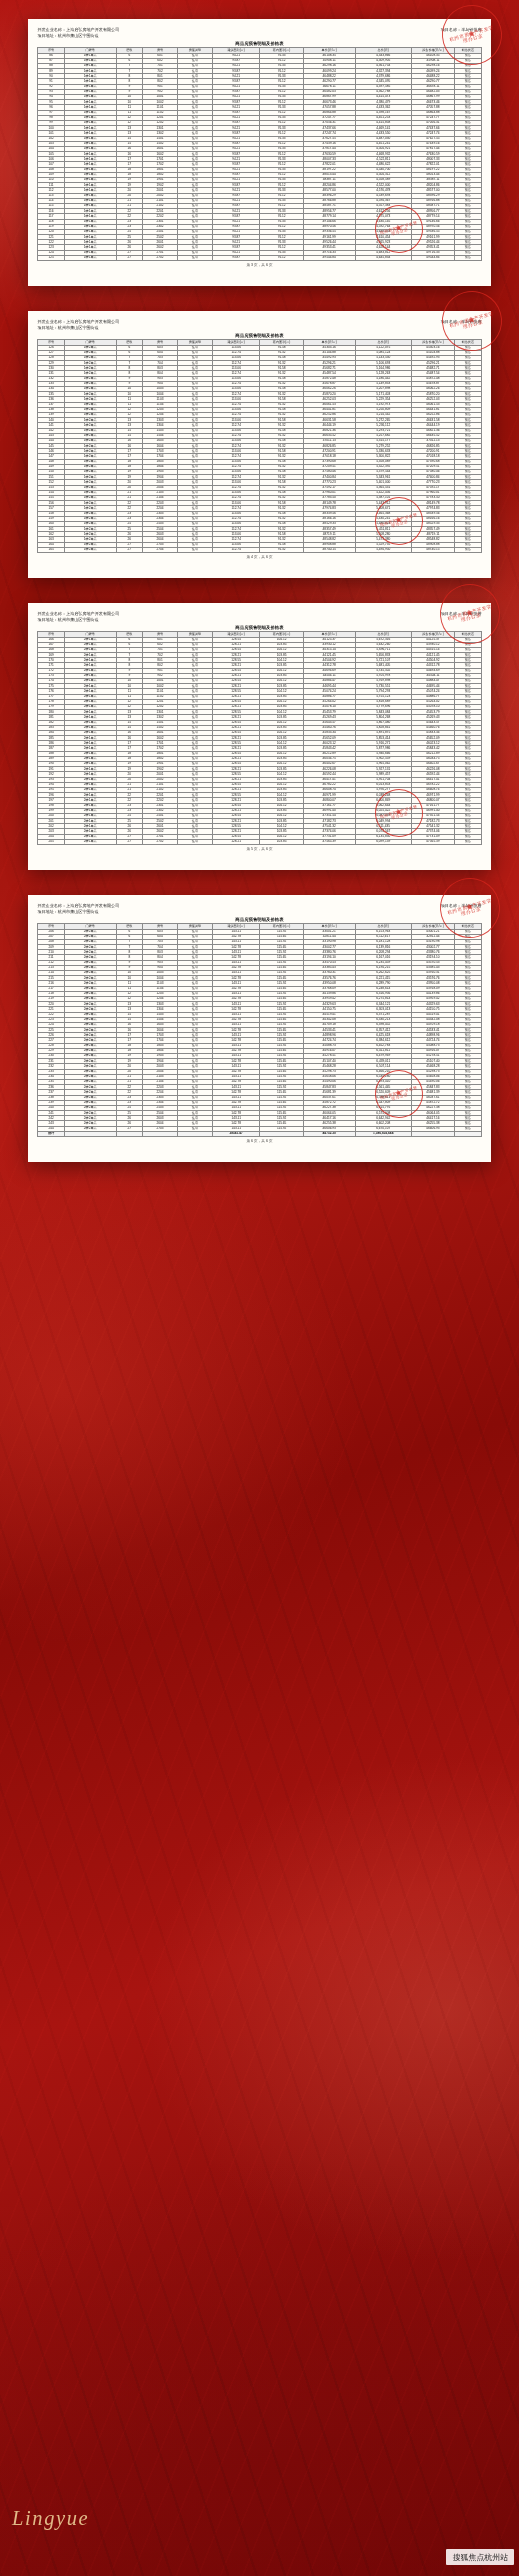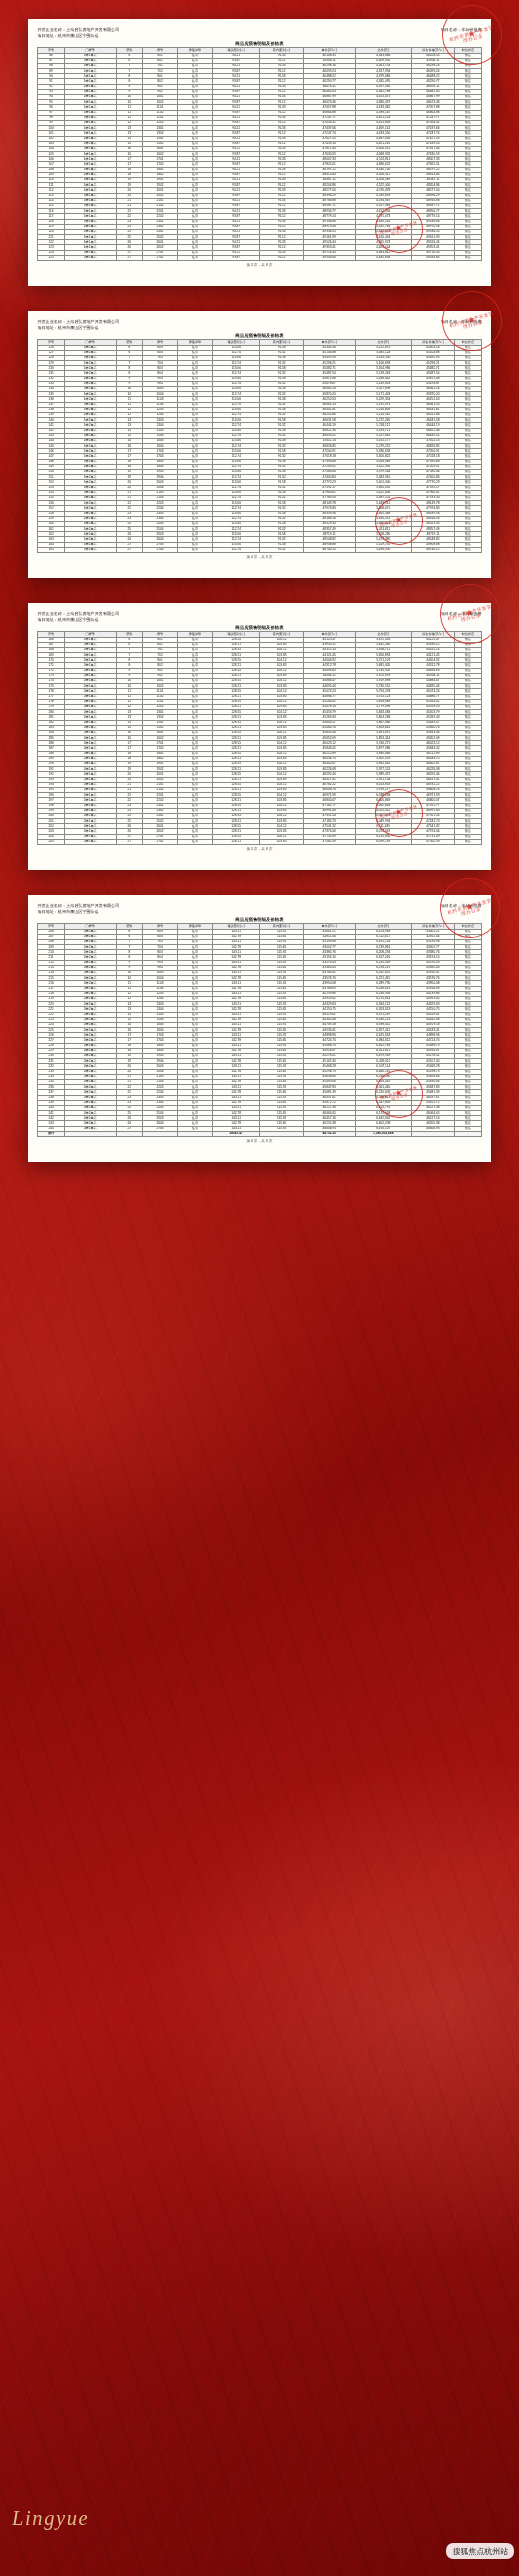--- a/index.html
+++ b/index.html
@@ -71,23 +71,23 @@
   }
   .brand .script{
     font-family:"Liberation Serif","DejaVu Serif",serif; font-style:italic;
     font-size:20.5px; letter-spacing:1.6px; color:#e9c893; opacity:.92;
   }
   .brand .name{
     font-family:"Liberation Serif","DejaVu Serif",serif;
     font-size:10.2px; letter-spacing:7px; margin-top:1.6px; color:#f3e2c6;
   }
   .footbar{
-    position:absolute; right:4.7px; bottom:17px;
+    position:absolute; right:4.7px; bottom:11px;
     background:rgba(255,255,255,.88); color:#222; font-size:7.9px;
-    padding:2.4px 6.3px; border-radius:7px;
+    padding:2.4px 6.3px; border-radius:1px;
   }
 </style>
 </head>
 <body>
 
 <div class="bg"></div>
 
 <div class="page p1">
   <div class="hdr">
     <div class="col">

